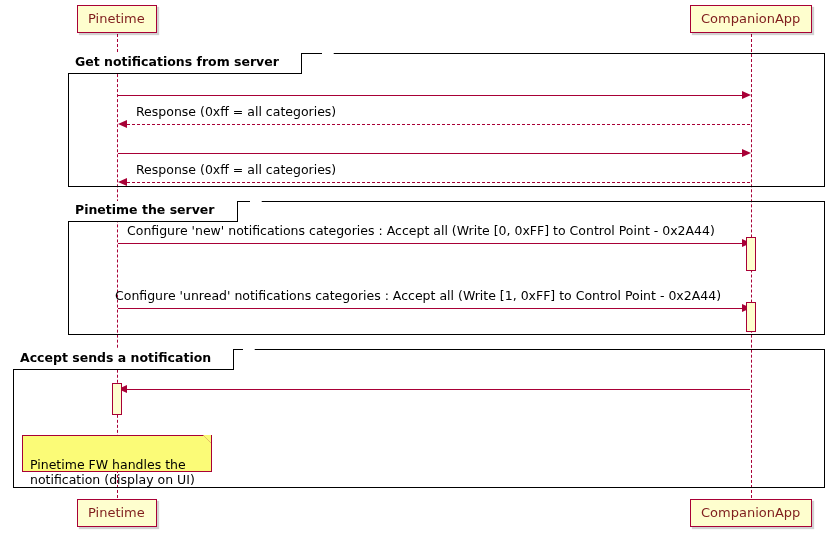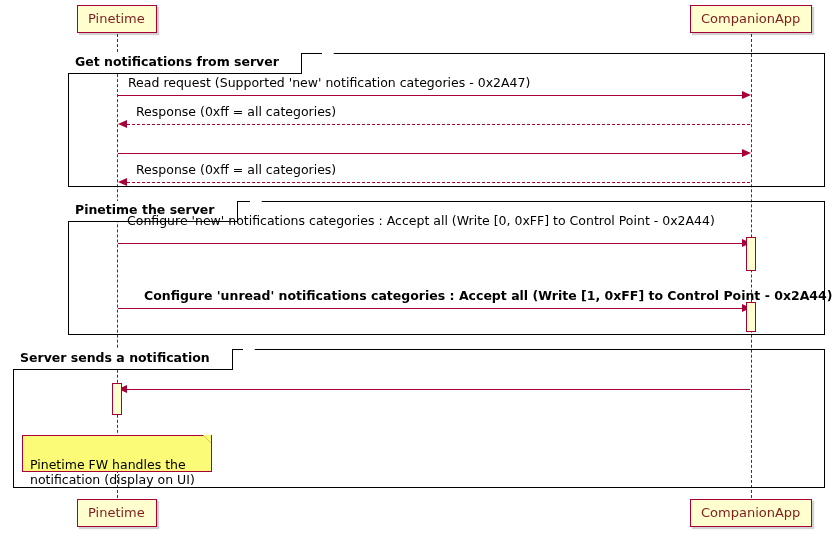--- a/index.html
+++ b/index.html
@@ -146,52 +146,51 @@
 
   <div class="group" style="left:68px; top:53px; width:757px; height:134px;"></div>
   <div class="group-tab" style="left:68px; top:53px;">
     <span>Get notifications from server</span>
   </div>
 
   <div style="position:absolute; left:322px; top:53px; width:0; height:0; border-left:12px solid #ffffff; border-bottom:21px solid transparent;"></div>
 
   <div class="msg-line" style="left:118px; top:95px; width:624px;"></div>
   <div class="arrow-head right" style="left:742px; top:91px;"></div>
-  <div class="msg-label" style="left:128px; top:77px;">Read request (Supported 'new' notification categories - 0x2A47)</div>
 
   <div class="msg-line dotted" style="left:127px; top:124px; width:623px;"></div>
   <div class="arrow-head left" style="left:118px; top:120px;"></div>
   <div class="msg-label" style="left:136px; top:106px;">Response (0xff = all categories)</div>
 
   <div class="msg-line" style="left:118px; top:153px; width:624px;"></div>
   <div class="arrow-head right" style="left:742px; top:149px;"></div>
 
   <div class="msg-line dotted" style="left:127px; top:182px; width:623px;"></div>
   <div class="arrow-head left" style="left:118px; top:178px;"></div>
   <div class="msg-label" style="left:136px; top:164px;">Response (0xff = all categories)</div>
 
   <div class="group" style="left:68px; top:201px; width:757px; height:134px;"></div>
   <div class="group-tab" style="left:68px; top:201px;">
     <span>Pinetime the server</span>
   </div>
   <div style="position:absolute; left:250px; top:201px; width:0; height:0; border-left:12px solid #ffffff; border-bottom:21px solid transparent;"></div>
 
   <div class="msg-line" style="left:118px; top:243px; width:624px;"></div>
   <div class="arrow-head right" style="left:742px; top:239px;"></div>
-  <div class="msg-label" style="left:127px; top:215px;">Configure 'new' notifications categories : Accept all (Write [0, 0xFF] to Control Point - 0x2A44)</div>
+  <div class="msg-label" style="left:127px; top:225px;">Configure 'new' notifications categories : Accept all (Write [0, 0xFF] to Control Point - 0x2A44)</div>
   <div class="activation" style="left:746px; top:237px; height:34px;"></div>
 
   <div class="msg-line" style="left:118px; top:308px; width:624px;"></div>
   <div class="arrow-head right" style="left:742px; top:304px;"></div>
-  <div class="msg-label" style="left:144px; top:290px;font-weight:bold;">Configure 'unread' notifications categories : Accept all (Write [1, 0xFF] to Control Point - 0x2A44)</div>
+  <div class="msg-label" style="left:115px; top:290px;">Configure 'unread' notifications categories : Accept all (Write [1, 0xFF] to Control Point - 0x2A44)</div>
   <div class="activation" style="left:746px; top:302px; height:30px;"></div>
 
   <div class="group" style="left:13px; top:349px; width:812px; height:139px;"></div>
   <div class="group-tab" style="left:13px; top:349px;">
-    <span>Server sends a notification</span>
+    <span>Accept sends a notification</span>
   </div>
   <div style="position:absolute; left:243px; top:349px; width:0; height:0; border-left:12px solid #ffffff; border-bottom:21px solid transparent;"></div>
 
   <div class="msg-line" style="left:127px; top:389px; width:623px;"></div>
   <div class="arrow-head left" style="left:118px; top:385px;"></div>
   <div class="activation" style="left:112px; top:383px; height:32px;"></div>
 
   <div class="note" style="left:22px; top:435px; width:190px; height:37px;">
     <span>Pinetime FW handles the
 notification (display on UI)</span>

